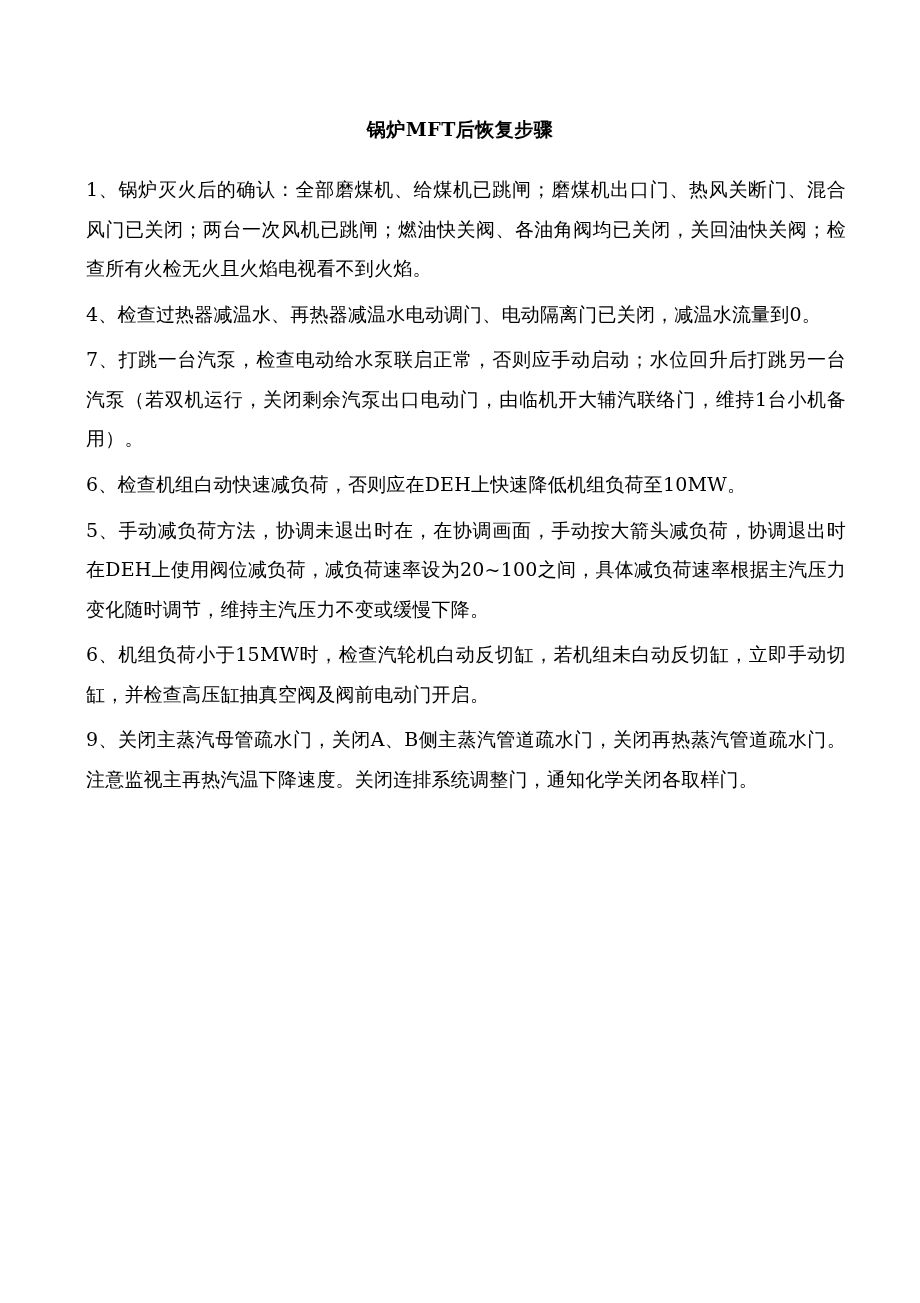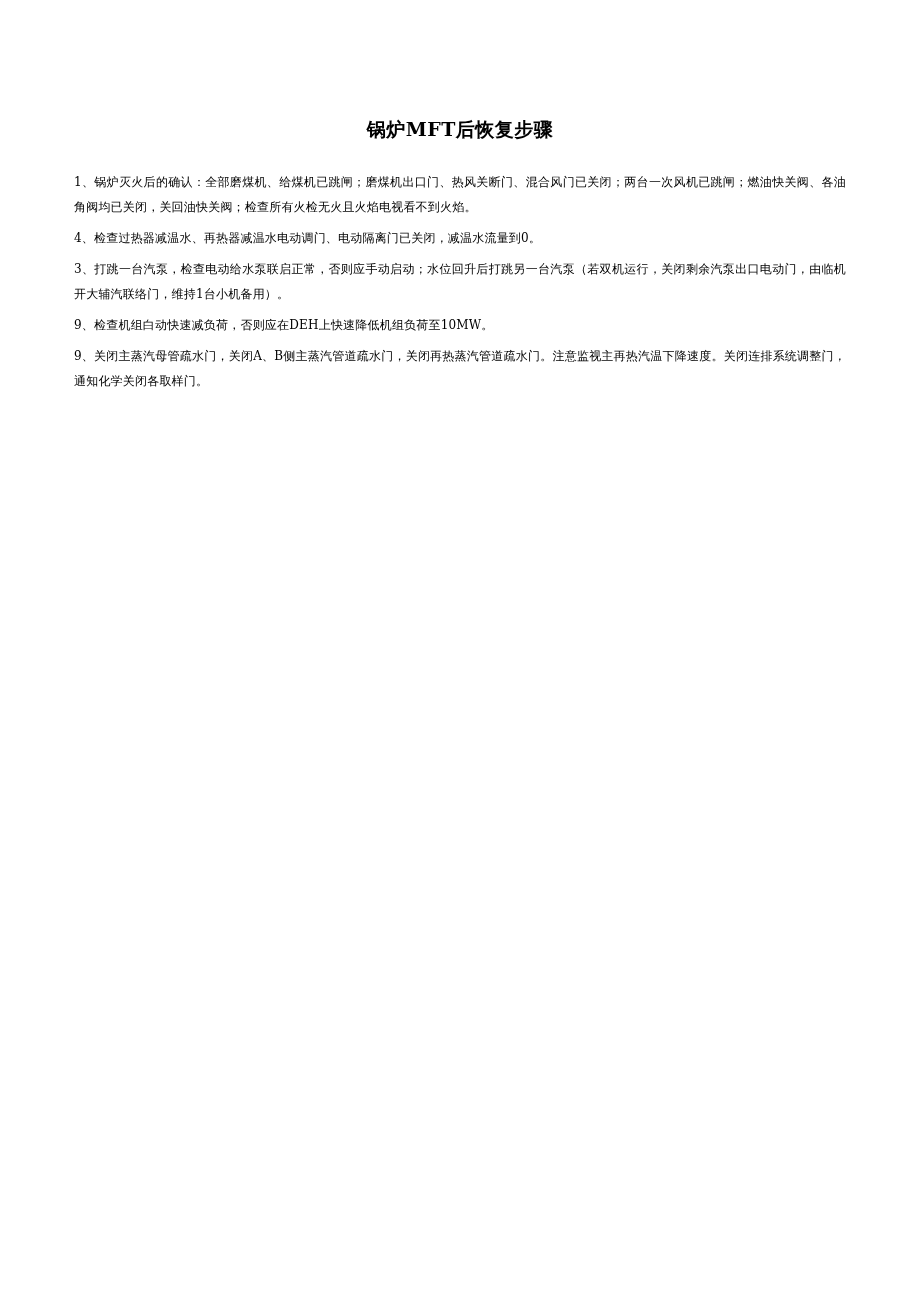--- a/index.html
+++ b/index.html
@@ -21,40 +21,42 @@
   .doc-title {
     text-align: center;
     font-size: 19px;
     font-weight: bold;
     letter-spacing: 0.5px;
     margin: 18px 0 26px 0;
     line-height: 1.6;
     font-family: "DejaVu Serif", "Liberation Serif", serif;
   }
   .para {
-    font-size: 12px;
+    font-size: 19px;
     line-height: 2.08;
     text-align: justify;
     text-justify: inter-ideograph;
-    margin: 0 0 6px 0;
+    margin: 0 0 6px 12px;
     letter-spacing: 0.2px;
     font-family: "DejaVu Serif", "Liberation Serif", serif;
   }
   .body-block {
     margin-top: 4px;
   }
 </style>
 </head>
 <body>
 
 <div class="page">
 
   <div class="doc-title">锅炉MFT后恢复步骤</div>
 
   <div class="body-block">
     <p class="para">1、锅炉灭火后的确认：全部磨煤机、给煤机已跳闸；磨煤机出口门、热风关断门、混合风门已关闭；两台一次风机已跳闸；燃油快关阀、各油角阀均已关闭，关回油快关阀；检查所有火检无火且火焰电视看不到火焰。</p>
     <p class="para">4、检查过热器减温水、再热器减温水电动调门、电动隔离门已关闭，减温水流量到0。</p>
-    <p class="para">3、打跳一台汽泵，检查电动给水泵联启正常，否则应手动启动；水位回升后打跳另一台汽泵（若双机运行，关闭剩余汽泵出口电动门，由临机开大辅汽联络门，维持1台小机备用）。</p>
-    <p class="para">9、检查机组白动快速减负荷，否则应在DEH上快速降低机组负荷至10MW。</p>
+    <p class="para">7、打跳一台汽泵，检查电动给水泵联启正常，否则应手动启动；水位回升后打跳另一台汽泵（若双机运行，关闭剩余汽泵出口电动门，由临机开大辅汽联络门，维持1台小机备用）。</p>
+    <p class="para">6、检查机组白动快速减负荷，否则应在DEH上快速降低机组负荷至10MW。</p>
+    <p class="para">5、手动减负荷方法，协调未退出时在，在协调画面，手动按大箭头减负荷，协调退出时在DEH上使用阀位减负荷，减负荷速率设为20~100之间，具体减负荷速率根据主汽压力变化随时调节，维持主汽压力不变或缓慢下降。</p>
+    <p class="para">6、机组负荷小于15MW时，检查汽轮机白动反切缸，若机组未白动反切缸，立即手动切缸，并检查高压缸抽真空阀及阀前电动门开启。</p>
     <p class="para">9、关闭主蒸汽母管疏水门，关闭A、B侧主蒸汽管道疏水门，关闭再热蒸汽管道疏水门。注意监视主再热汽温下降速度。关闭连排系统调整门，通知化学关闭各取样门。</p>
   </div>
 
 </div>
 
 </body></html>

